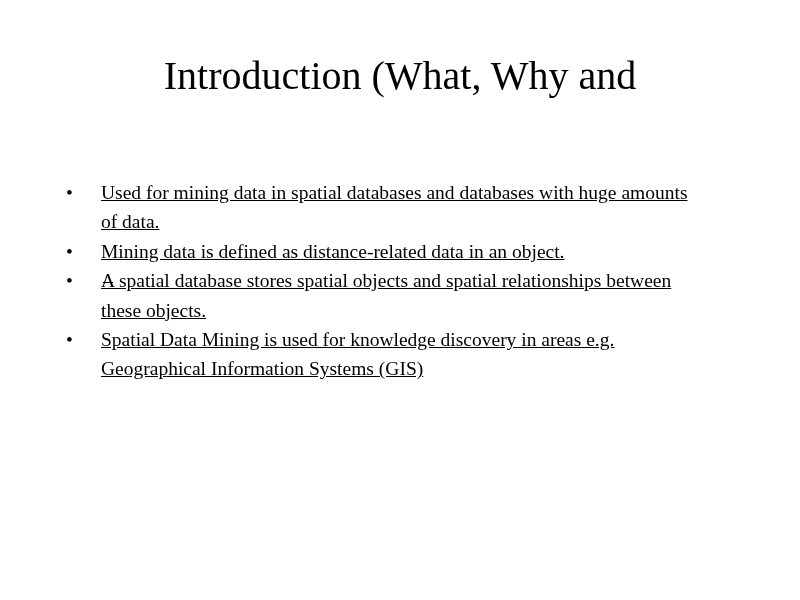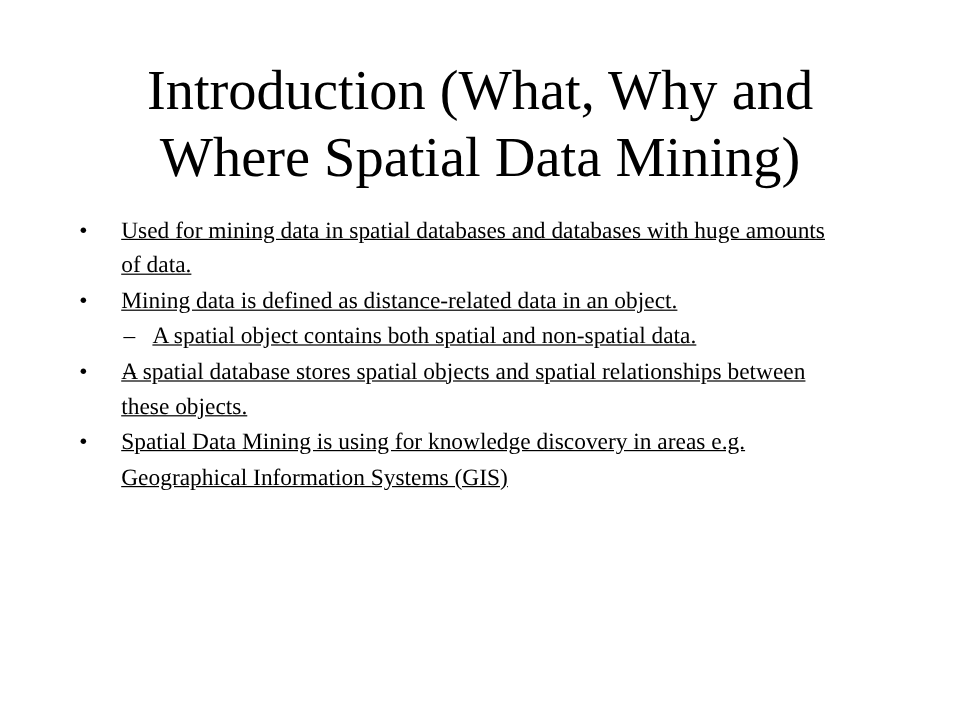--- a/index.html
+++ b/index.html
@@ -23,21 +23,21 @@
     background: #ffffff;
   }
 
   
   .slide-title {
     position: absolute;
     left: 60px;
     top: 48px;
     width: 680px;
     text-align: center;
-    font-size: 47px;
+    font-size: 40px;
     line-height: 56px;
     font-weight: normal;
     letter-spacing: 0px;
     color: #000000;
   }
   .title-line {
     display: block;
     white-space: nowrap;
   }
 
@@ -91,49 +91,47 @@
     text-decoration: underline;
   }
 </style>
 </head>
 <body>
 
 <div class="slide">
 
   <div class="slide-title">
     <span class="title-line">Introduction (What, Why and</span>
-    <span class="title-line">Where Spatial Data Mining)</span>
   </div>
 
   <div class="body-list">
 
     <div class="bullet-row level-1">
       <span class="marker">•</span>
       <span class="bullet-text">Used for mining data in spatial databases and databases with huge amounts of data.</span>
     </div>
 
     <div class="bullet-row level-1">
       <span class="marker">•</span>
       <span class="bullet-text">Mining data is defined as distance-related data in an object.</span>
     </div>
 
     <div class="bullet-row level-2">
       <span class="marker">–</span>
-      <span class="bullet-text">A spatial object contains both spatial and non-spatial data.</span>
     </div>
 
     <div class="bullet-row level-2">
       <span class="marker">–</span>
     </div>
 
     <div class="bullet-row level-1">
       <span class="marker">•</span>
       <span class="bullet-text">A spatial database stores spatial objects and spatial relationships between these objects.</span>
     </div>
 
     <div class="bullet-row level-1">
       <span class="marker">•</span>
-      <span class="bullet-text">Spatial Data Mining is using for knowledge discovery in areas e.g. Geographical Information Systems (GIS)</span>
+      <span class="bullet-text">Spatial Data Mining is used for knowledge discovery in areas e.g. Geographical Information Systems (GIS)</span>
     </div>
 
   </div>
 
 </div>
 
 </body></html>

